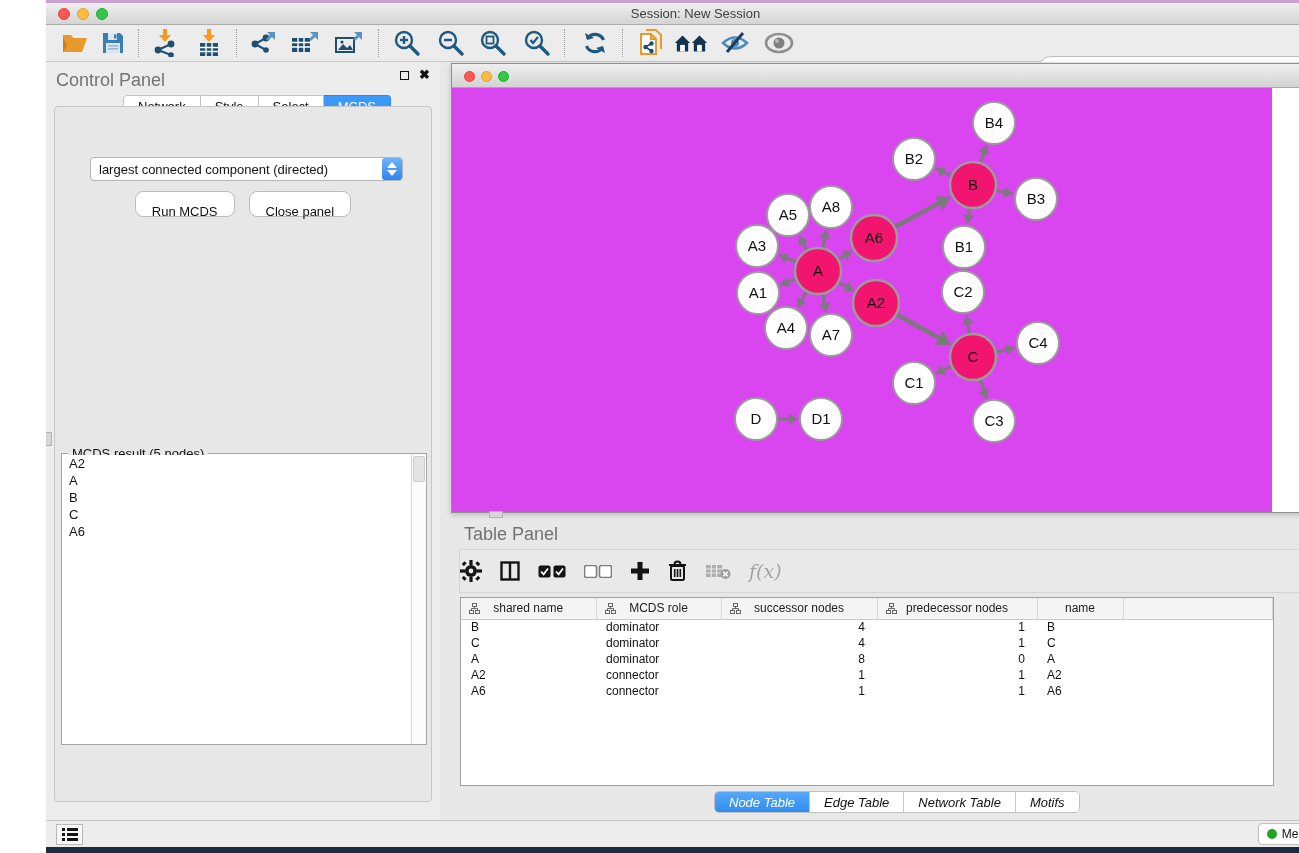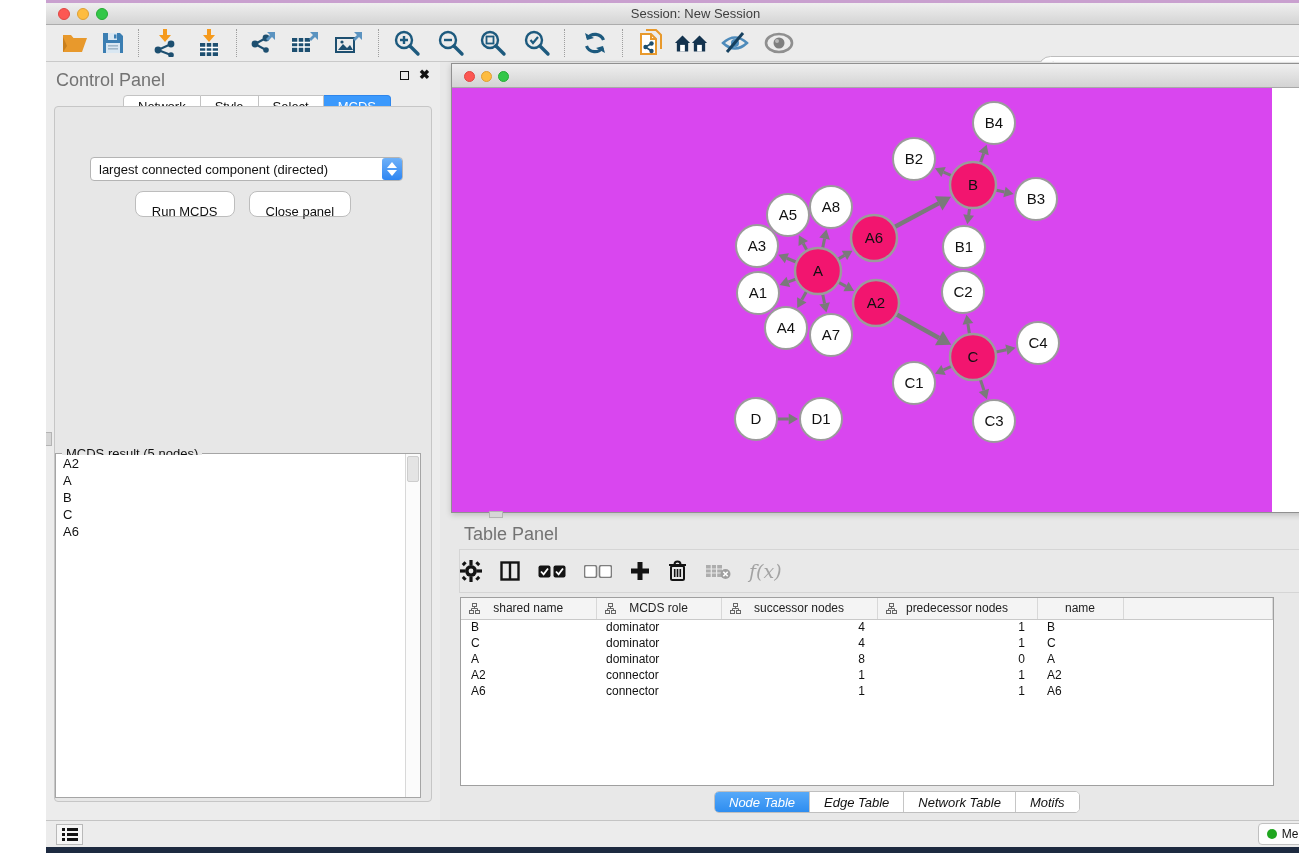--- a/index.html
+++ b/index.html
@@ -52,21 +52,21 @@
   .dropdown { position:absolute; left:35px; top:50px; width:313px; height:24px; background:#fff;
     border:1px solid #B4B4B4; border-radius:4px; display:flex; align-items:center; cursor:pointer; }
   .dropdown .dd-text { flex:1; font-size:13px; color:#111; padding-left:8px; white-space:nowrap; overflow:hidden; }
   .dd-stepper { width:20px; height:22px; border-radius:3px; margin-right:0px;
     background:linear-gradient(#6FB1F8,#2E86F2); position:relative; }
   .dd-stepper:before { content:""; position:absolute; left:5px; top:4px; border:5px solid transparent; border-bottom:6px solid #fff; border-top:none; }
   .dd-stepper:after { content:""; position:absolute; left:5px; bottom:4px; border:5px solid transparent; border-top:6px solid #fff; border-bottom:none; }
   .cp-btnrow { position:absolute; left:0; right:0; top:84px; display:flex; justify-content:center; gap:14px; }
   .btn { height:23px; padding:12px 16px; background:#fff; border:1px solid #BDBDBD; border-radius:8px;
     font-size:13px; color:#111; cursor:pointer; }
-  .mcds-fieldset { position:absolute; left:0; top:346px; width:366px; height:345px;
+  .mcds-fieldset { position:absolute; left:6px; top:346px; width:366px; height:292px;
     border:1px solid #A5A5A5; background:#fff; }
   .mcds-legend { position:absolute; left:6px; top:-8px; background:#E7E7E7; padding:0 4px; font-size:13px; color:#111; }
   .result-list { position:absolute; left:1px; top:1px; right:16px; bottom:1px; background:#fff; overflow:hidden; }
   .result-item { font-size:13px; color:#111; padding:1px 0 1px 6px; line-height:15px; }
   .v-scroll { position:absolute; right:0px; top:0px; bottom:0px; width:15px; background:#FBFBFB; border-left:1px solid #D8D8D8; }
   .v-thumb { position:absolute; left:1px; top:2px; width:12px; height:26px; background:#E4E4E4; border:1px solid #CDCDCD; border-radius:2px;}
 
   
   .netwin { position:absolute; left:405px; top:1px; width:894px; height:450px;
     border:1px solid #909090; background:#fff; box-shadow:0 2px 6px rgba(0,0,0,.18); }

